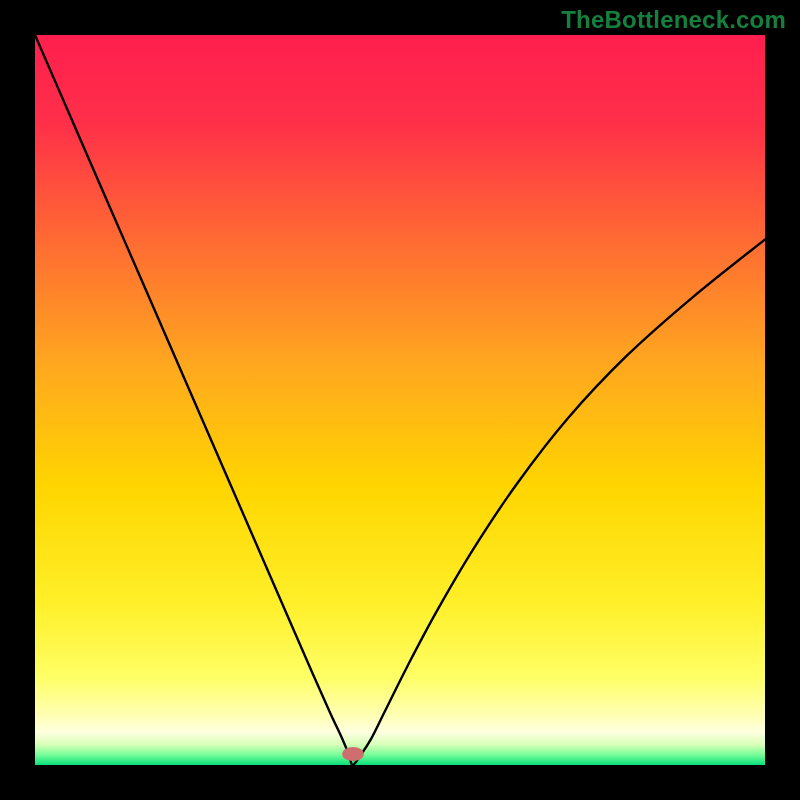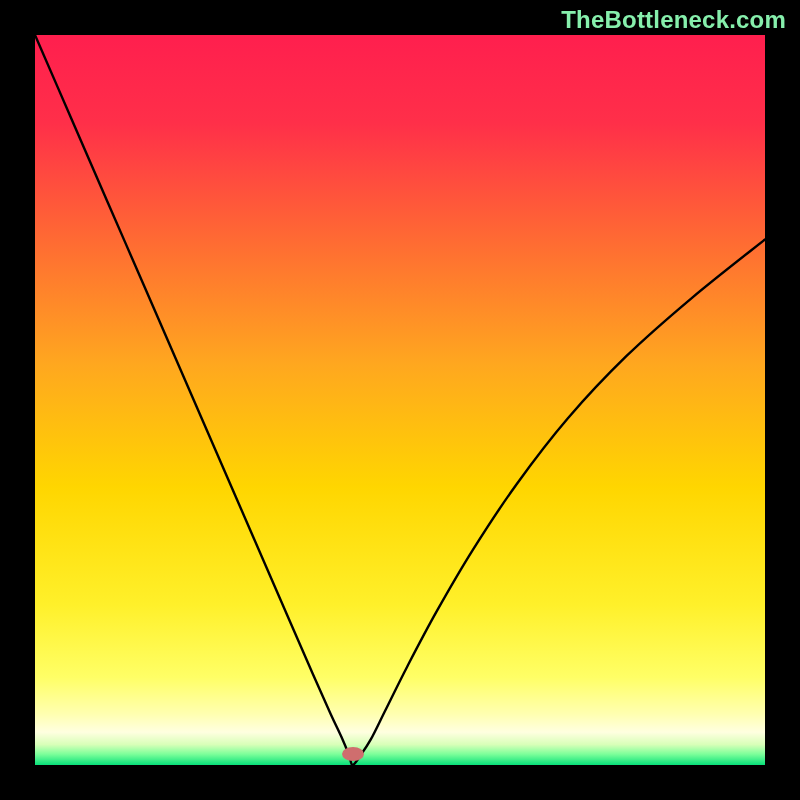--- a/index.html
+++ b/index.html
@@ -45,21 +45,21 @@
     border-radius: 50% / 50%;
     transform: translate(-50%, -50%);
   }
   .watermark {
     position: absolute;
     top: 6px;
     right: 14px;
     font-family: Arial, Helvetica, sans-serif;
     font-size: 24px;
     font-weight: 600;
-    color: #86efac;
+    color: #15803d;
     letter-spacing: 0.2px;
     user-select: none;
   }
 </style>
 </head>
 <body>
 <div class="frame">
 
   <div class="watermark">TheBottleneck.com</div>
 

